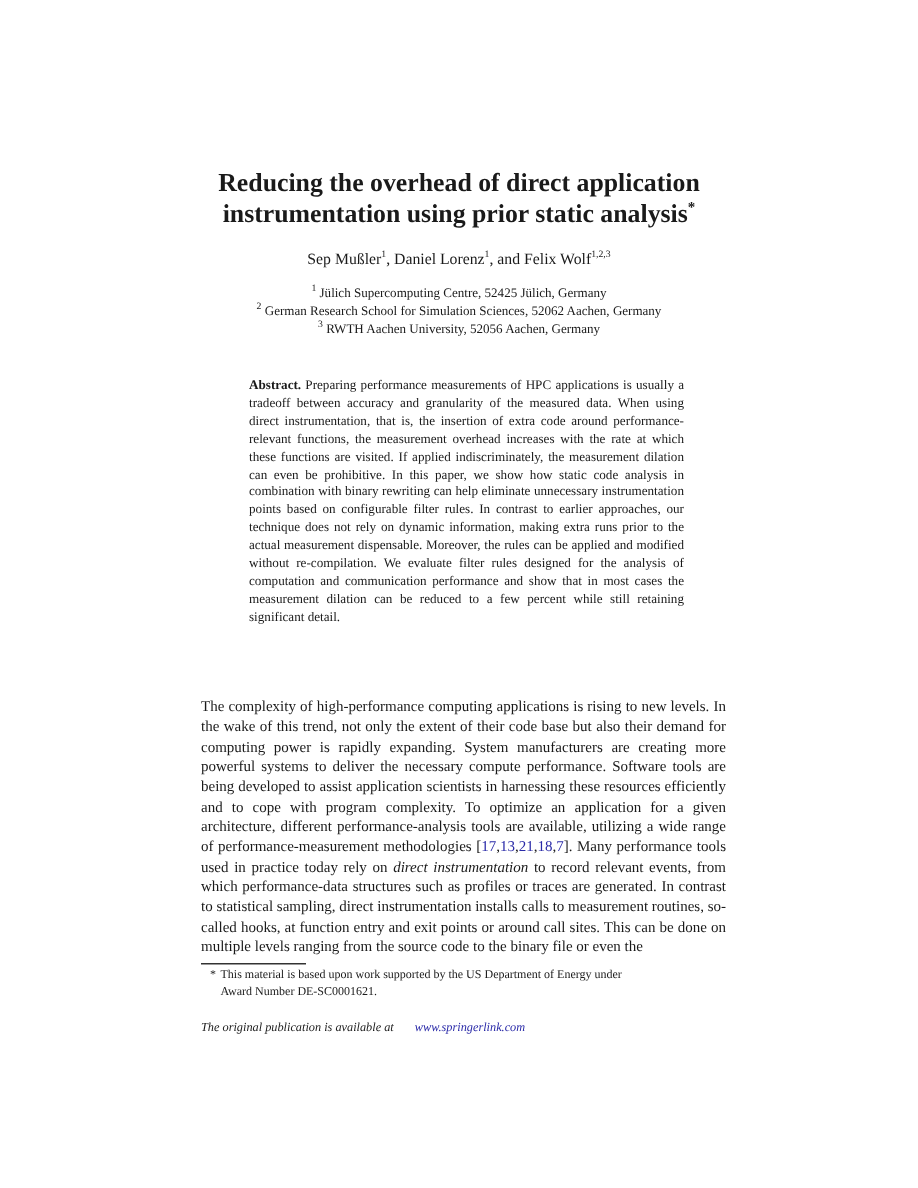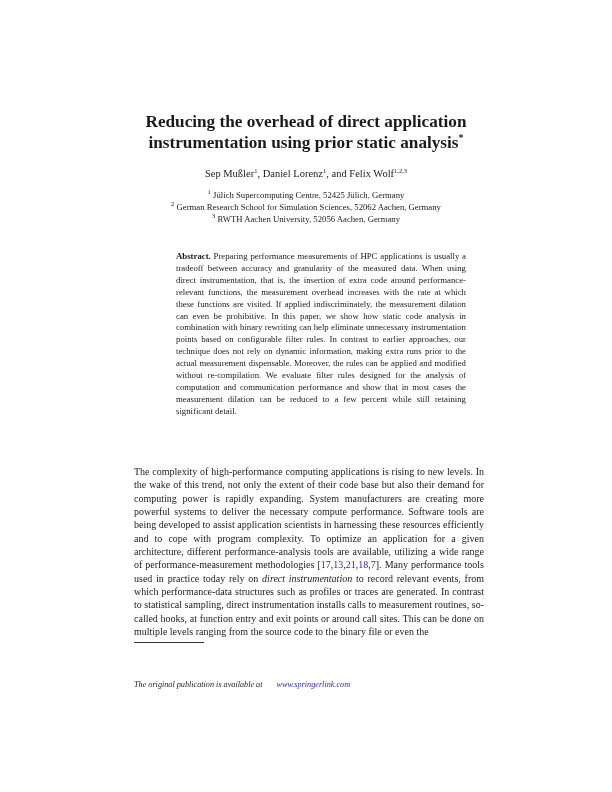--- a/index.html
+++ b/index.html
@@ -7,21 +7,21 @@
       font-family: "DejaVu Serif", "Liberation Serif", serif; color: #1a1a1a; }
     .page { position: absolute; left: 0; top: 0; width: 612px; height: 792px; }
     .title { position: absolute; left: 100px; top: 111px; width: 412px; text-align: center;
       font-family: "Liberation Serif", serif; font-weight: bold; font-size: 17.2px; line-height: 21px; }
     .title sup { font-size: 10px; }
     .authors { position: absolute; left: 100px; top: 168px; width: 412px; text-align: center;
       font-family: "Liberation Serif", serif; font-size: 10.5px; }
     .affils { position: absolute; left: 100px; top: 190px; width: 412px; text-align: center;
       font-family: "Liberation Serif", serif; font-size: 8.7px; line-height: 11.8px; }
     sup { font-size: 6.5px; vertical-align: super; line-height: 0; }
-    .abstract { position: absolute; left: 176px; top: 251px; width: 290px;
+    .abstract { position: absolute; left: 166px; top: 251px; width: 290px;
       font-family: "Liberation Serif", serif; font-size: 8.75px; line-height: 11.9px; text-align: justify; }
     .abstract .label { font-weight: bold; }
     .section-heading { position: absolute; left: 134px; top: 440px; width: 360px;
       font-family: "Liberation Serif", serif; font-weight: bold; font-size: 12px; }
     .section-heading .num { display: inline-block; width: 24px; }
     .body-text { position: absolute; left: 134px; top: 465px; width: 350px;
       font-family: "Liberation Serif", serif; font-size: 10px; line-height: 13.35px; text-align: justify; }
     .cite { color: #2a2aa8; }
     .footrule { position: absolute; left: 134px; top: 642px; width: 70px; border-top: 0.6px solid #333; }
     .footnote { position: absolute; left: 134px; top: 645px; width: 350px;
@@ -58,19 +58,21 @@
     <span>Preparing performance measurements of HPC applications is usually a tradeoff between accuracy and granularity of the measured data. When using direct instrumentation, that is, the insertion of extra code around performance-relevant functions, the measurement overhead increases with the rate at which these functions are visited. If applied indiscriminately, the measurement dilation can even be prohibitive. In this paper, we show how static code analysis in combination with binary rewriting can help eliminate unnecessary instrumentation points based on configurable filter rules. In contrast to earlier approaches, our technique does not rely on dynamic information, making extra runs prior to the actual measurement dispensable. Moreover, the rules can be applied and modified without re-compilation. We evaluate filter rules designed for the analysis of computation and communication performance and show that in most cases the measurement dilation can be reduced to a few percent while still retaining significant detail.</span>
   </div>
 
 
   <div class="body-text">
     <span>The complexity of high-performance computing applications is rising to new levels. In the wake of this trend, not only the extent of their code base but also their demand for computing power is rapidly expanding. System manufacturers are creating more powerful systems to deliver the necessary compute performance. Software tools are being developed to assist application scientists in harnessing these resources efficiently and to cope with program complexity. To optimize an application for a given architecture, different performance-analysis tools are available, utilizing a wide range of performance-measurement methodologies [</span><a class="cite">17</a>,<a class="cite">13</a>,<a class="cite">21</a>,<a class="cite">18</a>,<a class="cite">7</a><span>]. Many performance tools used in practice today rely on </span><em>direct instrumentation</em><span> to record relevant events, from which performance-data structures such as profiles or traces are generated. In contrast to statistical sampling, direct instrumentation installs calls to measurement routines, so-called hooks, at function entry and exit points or around call sites. This can be done on multiple levels ranging from the source code to the binary file or even the</span>
   </div>
 
   <div class="footrule"></div>
   <div class="footnote">
+    <div><span class="mark">*</span><span>This material is based upon work supported by the US Department of Energy under</span></div>
+    <div class="cont">Award Number DE-SC0001621.</div>
   </div>
 
   <div class="published">
     <div><span>The original publication is available at </span><a class="link">www.springerlink.com</a></div>
   </div>
 
 </div>
 
 </body></html>

